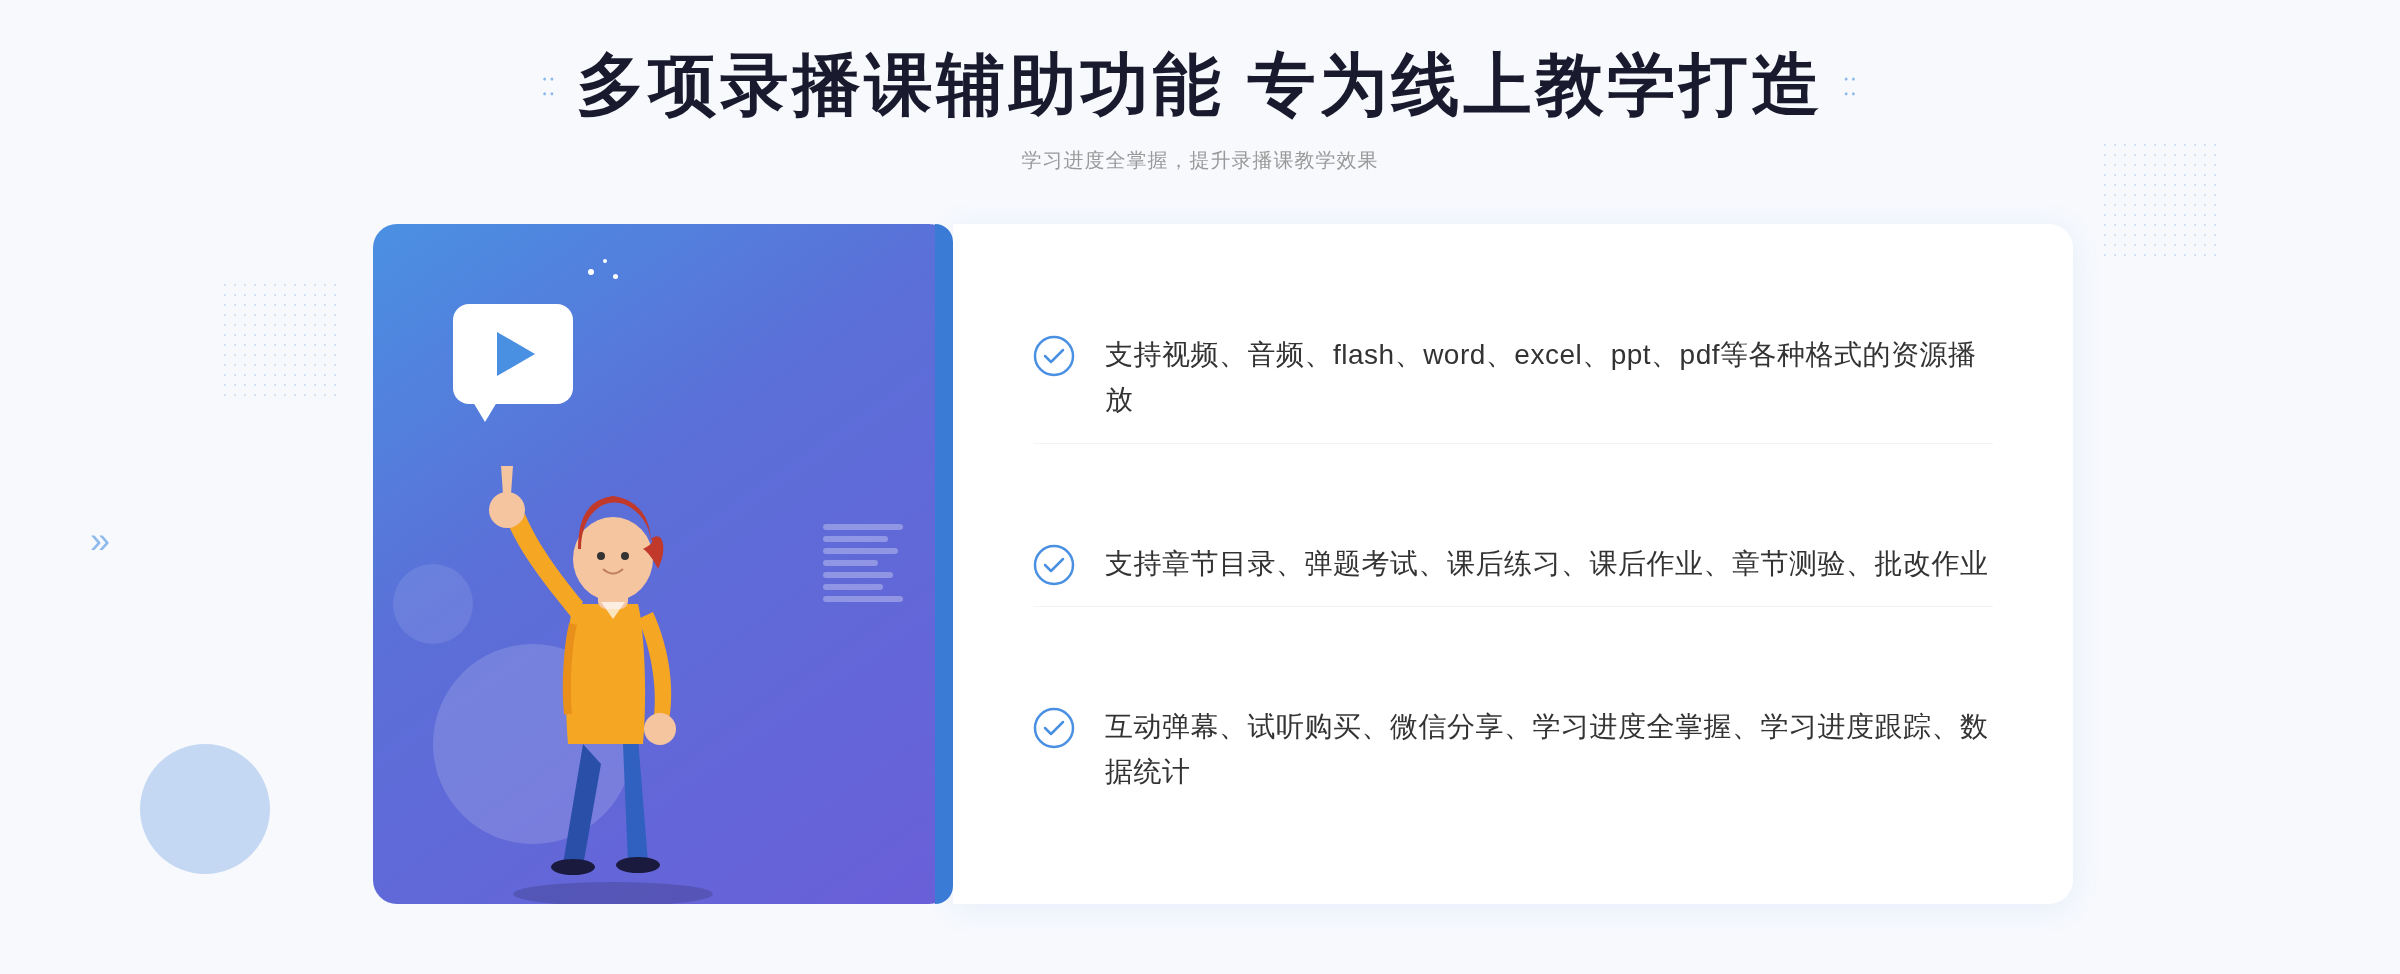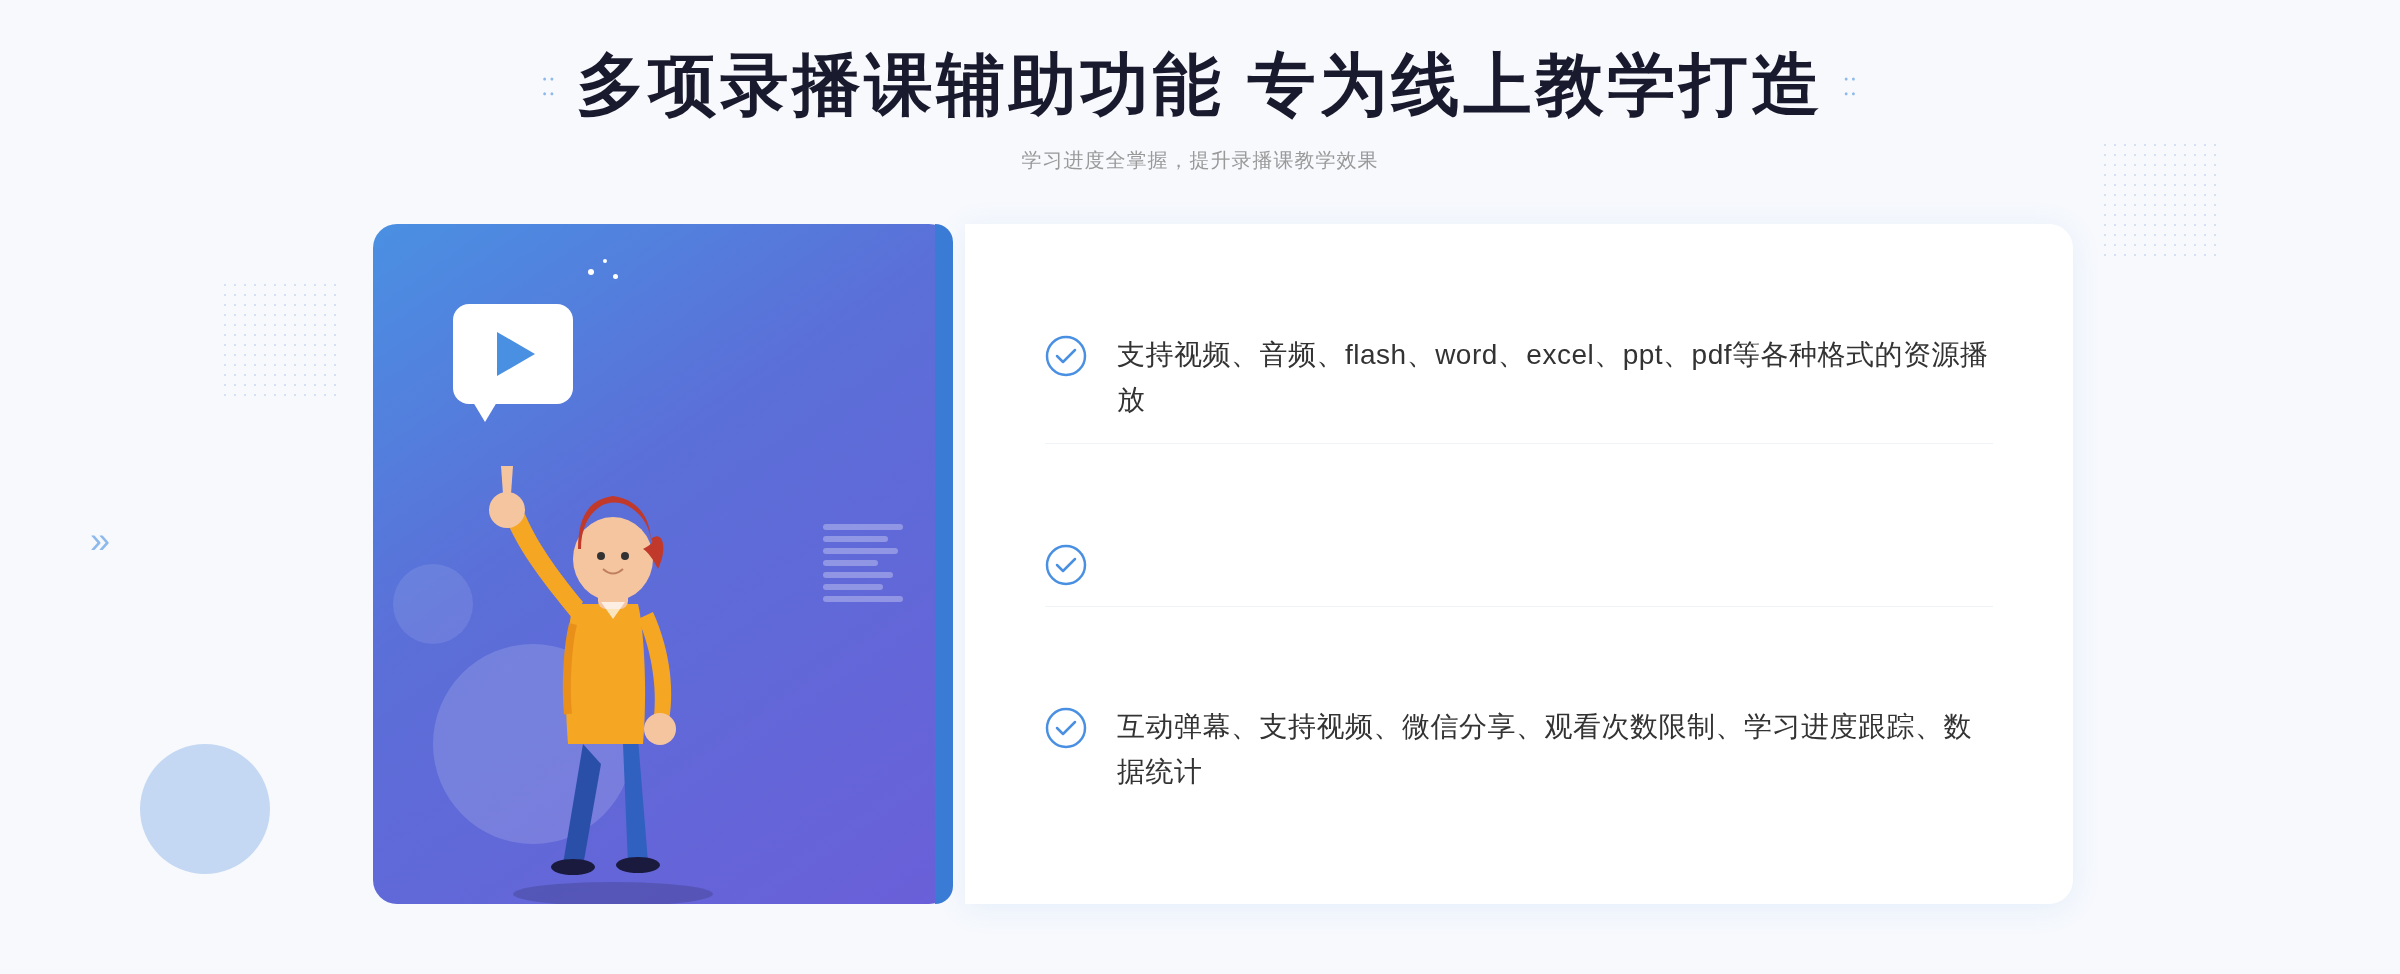--- a/index.html
+++ b/index.html
@@ -93,21 +93,21 @@
     .subtitle {
       font-size: 20px;
       color: #999;
       letter-spacing: 1px;
     }
 
     
     .content-area {
       display: flex;
       width: 1700px;
-      gap: 12px;
+      gap: 0;
       align-items: center;
       margin-left: 46px;
     }
 
     
     .illustration-card {
       width: 580px;
       min-height: 680px;
       background: linear-gradient(145deg, #4a90e2 0%, #5b6fd8 40%, #6a5fd8 100%);
       border-radius: 24px;
@@ -396,29 +396,30 @@
         <span class="feature-text">支持视频、音频、flash、word、excel、ppt、pdf等各种格式的资源播放</span>
       </div>
 
       <div class="feature-item">
         <div class="check-icon">
           <svg viewBox="0 0 42 42" fill="none" xmlns="http://www.w3.org/2000/svg">
             <circle cx="21" cy="21" r="19" stroke="#4a90e2" stroke-width="2.5" fill="none"></circle>
             <path d="M12 21 L18 27 L30 15" stroke="#4a90e2" stroke-width="2.5" stroke-linecap="round" stroke-linejoin="round"></path>
           </svg>
         </div>
+        <span class="feature-text">支持章节目录、弹题考试、课后练习、课后作业、章节测验、批改作业</span>
       </div>
 
 
       <div class="feature-item">
         <div class="check-icon">
           <svg viewBox="0 0 42 42" fill="none" xmlns="http://www.w3.org/2000/svg">
             <circle cx="21" cy="21" r="19" stroke="#4a90e2" stroke-width="2.5" fill="none"></circle>
             <path d="M12 21 L18 27 L30 15" stroke="#4a90e2" stroke-width="2.5" stroke-linecap="round" stroke-linejoin="round"></path>
           </svg>
         </div>
-        <span class="feature-text">互动弹幕、支持视频、微信分享、观看次数限制、学习进度跟踪、数据统计</span>
+        <span class="feature-text">互动弹幕、试听购买、微信分享、学习进度全掌握、学习进度跟踪、数据统计</span>
       </div>
 
     </div>
   </div>
 
 </div>
 
 </body></html>

